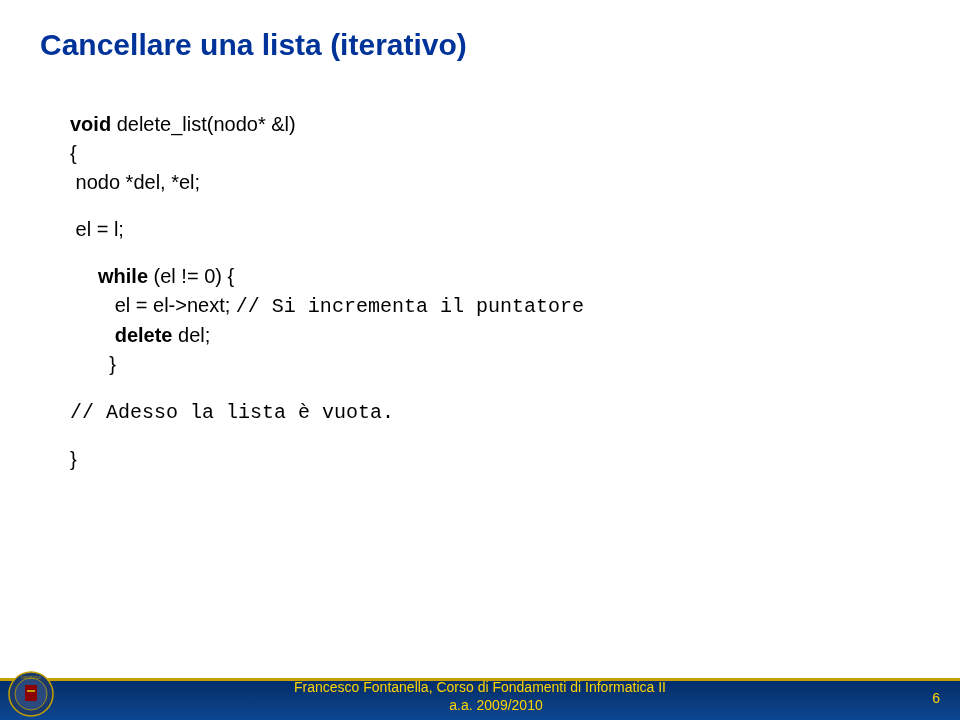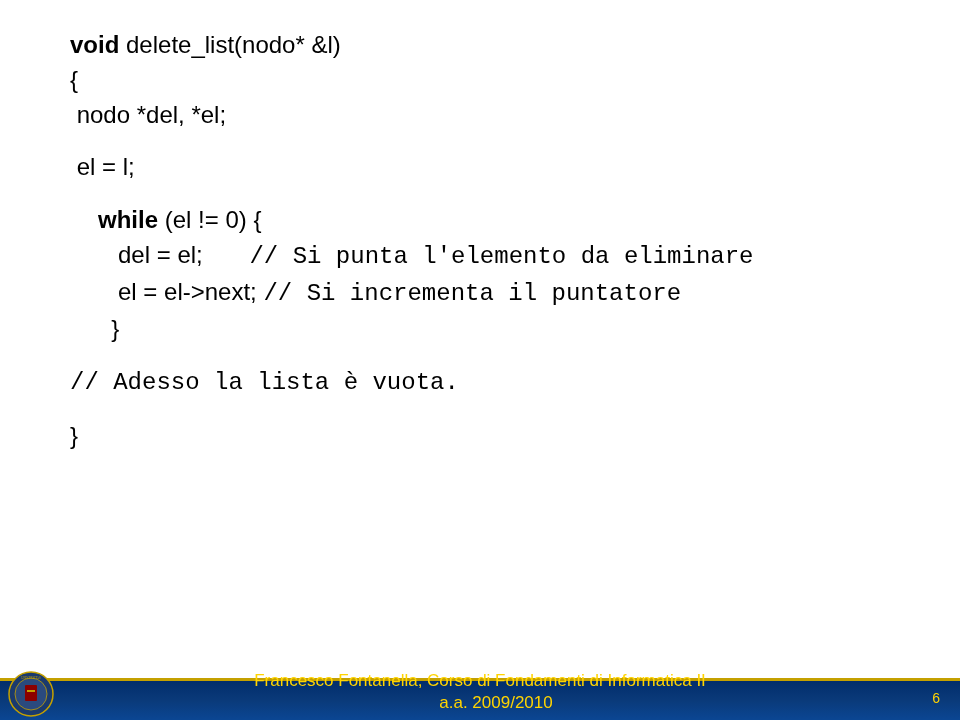--- a/index.html
+++ b/index.html
@@ -21,21 +21,21 @@
       padding: 28px 40px 0 40px;
       position: relative;
     }
     .title {
       color: #003399;
       font-size: 30px;
       font-weight: bold;
       margin-bottom: 48px;
     }
     .code-block {
-      font-size: 24px;
+      font-size: 20px;
       line-height: 1.45;
       color: #000;
       margin-left: 30px;
     }
     .keyword {
       font-weight: bold;
       font-family: Arial, Helvetica, sans-serif;
     }
     .comment {
       font-family: "Courier New", Courier, monospace;
@@ -76,21 +76,21 @@
       height: 46px;
       z-index: 2;
     }
     .footer-text {
       position: absolute;
       bottom: 6px;
       left: 0;
       width: 100%;
       text-align: center;
       color: #ffd400;
-      font-size: 17px;
+      font-size: 14px;
       z-index: 1;
     }
     .footer-line1 {
       display: block;
       line-height: 1.3;
     }
     .footer-line2 {
       display: block;
       line-height: 1.3;
       padding-left: 32px;
@@ -104,31 +104,32 @@
       z-index: 2;
     }
     .gap {
       height: 18px;
     }
   </style>
 </head>
 <body>
 
 <div class="page">
+  <h1 class="title">Cancellare una lista (iterativo)</h1>
 
   <div class="code-block">
     <div class="code-line plain"><span class="keyword">void</span><span> delete_list(nodo* &amp;l)</span></div>
     <div class="code-line plain">{</div>
     <div class="code-line plain"> nodo *del, *el;</div>
     <div class="gap"></div>
     <div class="code-line plain"> el = l;</div>
     <div class="gap"></div>
     <div class="code-line plain indent-1"><span class="keyword">while</span><span> (el != 0) {</span></div>
-    <div class="code-line plain indent-1"><span>   del = el;       </span><span class="comment">// Si punta l'elemento da eliminare</span></div>
     <div class="code-line plain indent-1"><span>   el = el-&gt;next; </span><span class="comment">// Si incrementa il puntatore</span></div>
+    <div class="code-line plain indent-1"><span>   </span><span class="keyword">delete</span><span> del;</span></div>
     <div class="code-line plain indent-1"><span>  </span><span>}</span></div>
     <div class="gap"></div>
     <div class="code-line indent-2"><span class="comment">// Adesso la lista è vuota.</span></div>
     <div class="gap"></div>
     <div class="code-line plain">}</div>
   </div>
 
   <div class="footer">
     <div class="footer-band"></div>
     <div class="footer-logo">

